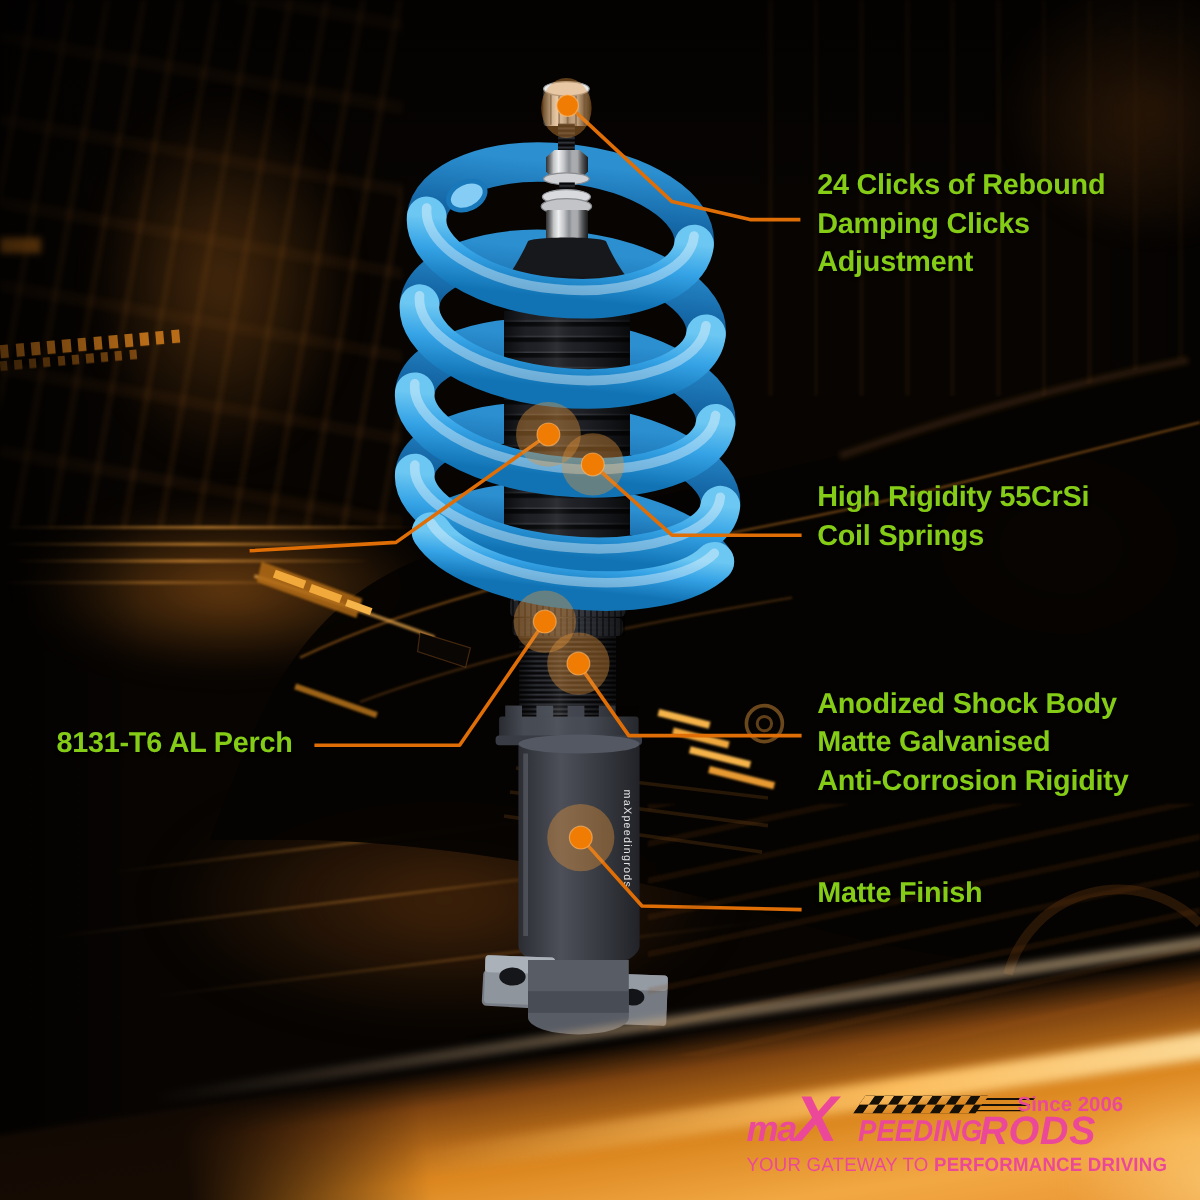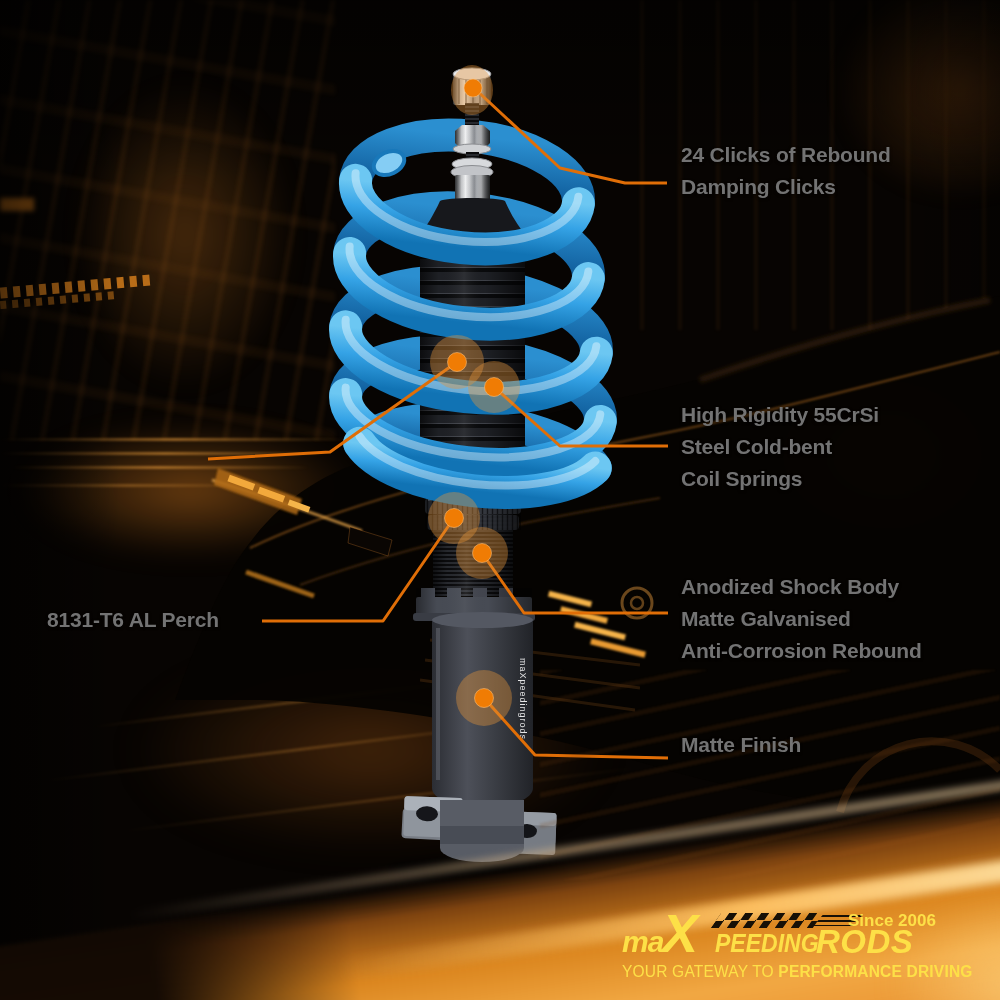--- a/index.html
+++ b/index.html
@@ -44,24 +44,24 @@
   #band{left:-80px;top:958px;width:1400px;height:400px;transform:rotate(-8.5deg);
     transform-origin:0 0;filter:blur(2px);background:
     linear-gradient(90deg,rgba(18,9,3,.98) 0 230px,rgba(18,9,3,0) 430px),
     linear-gradient(180deg,rgba(120,60,14,0) 0,rgba(160,85,20,.78) 30px,#db861f 90px,#f2a843 150px,#e89030 220px,#c96f14 400px);}
   #coreStreak{left:-80px;top:1022px;width:1400px;height:22px;transform:rotate(-8.5deg);
     transform-origin:0 0;filter:blur(4px);opacity:.95;
     background:linear-gradient(90deg,transparent 30%,#ffc263 60%,#ffe0a0 80%,#ffc76d 100%);}
   #cornerGlow{left:850px;top:870px;width:340px;height:230px;border-radius:50%;
     background:radial-gradient(closest-side,rgba(255,214,130,.7),transparent 75%);filter:blur(14px);}
   
-  .callout{position:absolute;color:#737373;font-weight:700;font-size:21px;line-height:32px;
+  .callout{position:absolute;color:#84cc16;font-weight:700;font-size:24px;line-height:32px;
     letter-spacing:-.2px;text-shadow:0 1px 3px rgba(0,0,0,.65);white-space:nowrap;z-index:30;}
   
-  .logo{position:absolute;left:612px;top:900px;width:368px;height:90px;color:#fde047;z-index:40;}
+  .logo{position:absolute;left:612px;top:900px;width:368px;height:90px;color:#ec4899;z-index:40;}
   .lg-ma{position:absolute;left:10px;top:27px;font-style:italic;font-weight:800;font-size:30px;
     line-height:1;letter-spacing:-1px;}
   .lg-x{position:absolute;left:50px;top:6px;font-style:italic;font-weight:900;font-size:54px;line-height:1;}
   .checker{position:absolute;left:104px;top:13px;width:102px;height:15px;
     background:repeating-conic-gradient(#171006 0% 25%,transparent 0% 50%) 0 0/16px 15px;
     transform:skewX(-35deg);}
   .lg-peeding{position:absolute;left:103px;top:31px;font-style:italic;font-weight:800;font-size:25px;
     line-height:1;transform:scaleX(.92);transform-origin:left;letter-spacing:0;}
   .lg-rods{position:absolute;left:204px;top:25px;font-style:italic;font-weight:900;font-size:33px;
     line-height:1;letter-spacing:.5px;}
@@ -345,33 +345,33 @@
   <div class="abs midlayer" id="bandStreaks"></div>
 
   <div class="abs midlayer" id="tanStripe"></div>
   <div class="abs midlayer" id="band"></div>
   <div class="abs midlayer" id="coreStreak"></div>
   <div class="abs midlayer" id="cornerGlow"></div>
 
   <div class="callout" style="left:681px;top:139px">
     <div>24 Clicks of Rebound</div>
     <div>Damping Clicks</div>
+    <div>Adjustment</div>
   </div>
   <div class="callout" style="left:681px;top:399px">
     <div>High Rigidity 55CrSi</div>
-    <div>Steel Cold-bent</div>
     <div>Coil Springs</div>
   </div>
   <div class="callout" style="left:47px;top:604px">
     <div>8131-T6 AL Perch</div>
   </div>
   <div class="callout" style="left:681px;top:571px">
     <div>Anodized Shock Body</div>
     <div>Matte Galvanised</div>
-    <div>Anti-Corrosion Rebound</div>
+    <div>Anti-Corrosion Rigidity</div>
   </div>
   <div class="callout" style="left:681px;top:729px">
     <div>Matte Finish</div>
   </div>
 
   <div class="logo">
     <span class="lg-ma">ma</span>
     <span class="lg-x">X</span>
     <span class="checker"></span>
     <span class="lg-peeding">PEEDING</span>

